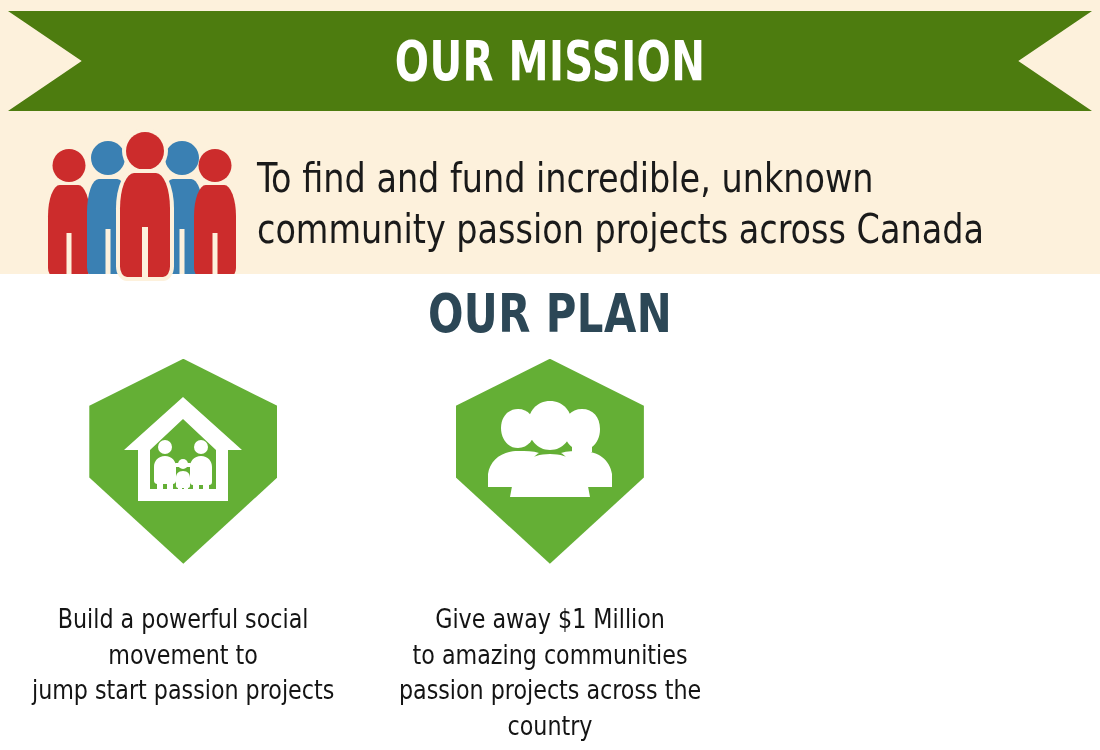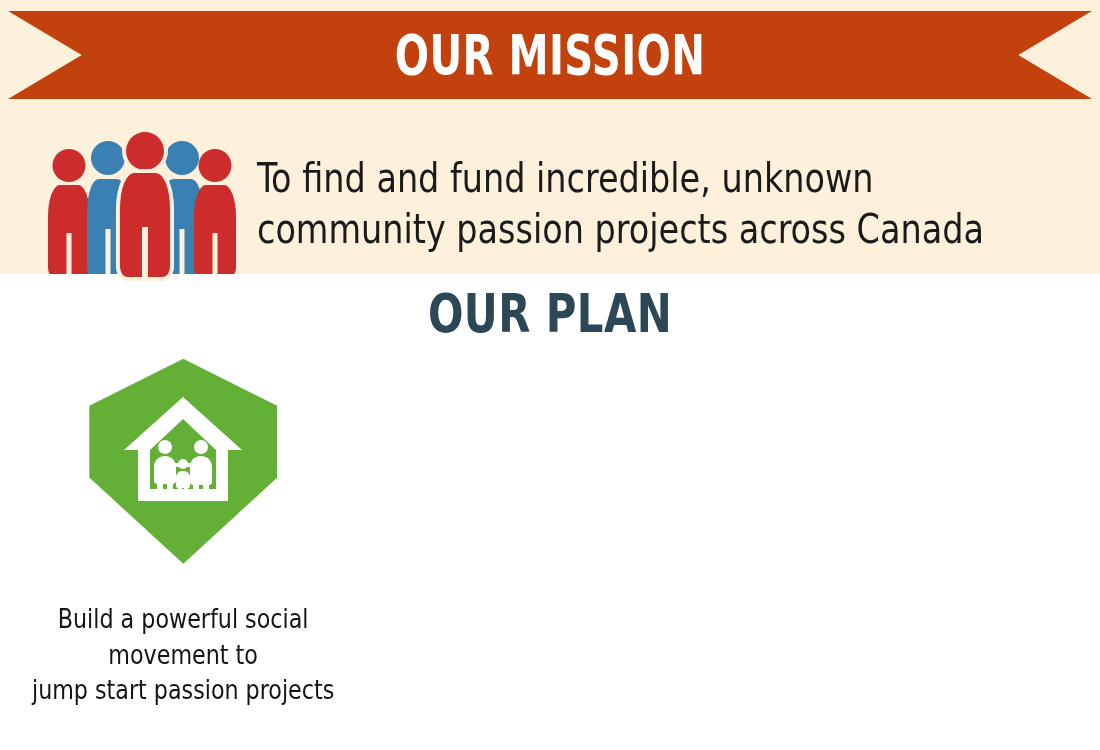--- a/index.html
+++ b/index.html
@@ -22,22 +22,22 @@
     width: 1100px;
     height: 274px;
     background: #fdf1dc;
   }
 
   #mission-banner {
     position: absolute;
     left: 8px;
     top: 11px;
     width: 1084px;
-    height: 88px;
-    background: #c2410c;
+    height: 100px;
+    background: #4d7c0f;
     -webkit-clip-path: polygon(0% 0%, 100% 0%, 93.2% 50%, 100% 100%, 0% 100%, 6.8% 50%);
     clip-path: polygon(0% 0%, 100% 0%, 93.2% 50%, 100% 100%, 0% 100%, 6.8% 50%);
     display: flex;
     align-items: center;
     justify-content: center;
   }
   #mission-banner-title {
     color: #ffffff;
     font-family: "Liberation Sans Narrow", "DejaVu Sans Condensed", "Liberation Sans", sans-serif;
     font-weight: bold;
@@ -259,15 +259,41 @@
             <rect x="56" y="66" width="12" height="4" rx="2"></rect>
           </g>
         </svg>
       </div>
       <div class="plan-caption">Build a powerful social
 movement to
 jump start passion projects</div>
     </div>
 
 
+    <div class="plan-column">
+      <div class="shield-wrap">
+        <div class="shield-shape"></div>
+        <svg class="shield-glyph" width="124" height="96" viewBox="0 0 124 96">
+
+          <g fill="#ffffff">
+            <path d="M30 8 c-10 0 -17 8 -17 19 c0 11 7 20 17 20 c10 0 17 -9 17 -20 c0 -11 -7 -19 -17 -19 z"></path>
+            <path d="M30 50 c-16 0 -28 9 -30 23 l0 13 l44 0 l0 -22 c0 -6 3 -10 7 -12 c-6 -2 -13 -2 -21 -2 z"></path>
+          </g>
+
+          <g fill="#ffffff">
+            <path d="M94 8 c-11 0 -18 8 -18 20 c0 8 3 14 8 18 l0 5 l20 0 l0 -5 c5 -4 8 -10 8 -18 c0 -12 -7 -20 -18 -20 z"></path>
+            <path d="M94 50 c-8 0 -15 0 -21 2 c4 2 7 6 7 12 l0 22 l44 0 l0 -13 c-2 -14 -14 -23 -30 -23 z"></path>
+          </g>
+
+          <g fill="#ffffff">
+            <path d="M62 0 c-13 0 -22 10 -22 24 c0 14 9 25 22 25 c13 0 22 -11 22 -25 c0 -14 -9 -24 -22 -24 z"></path>
+            <path d="M62 53 c-20 0 -34 11 -37 27 l-3 16 l80 0 l-3 -16 c-3 -16 -17 -27 -37 -27 z"></path>
+          </g>
+        </svg>
+      </div>
+      <div class="plan-caption">Give away $1 Million
+to amazing communities
+passion projects across the
+country</div>
+    </div>
 
   </div>
 </div>
 
 </body></html>

